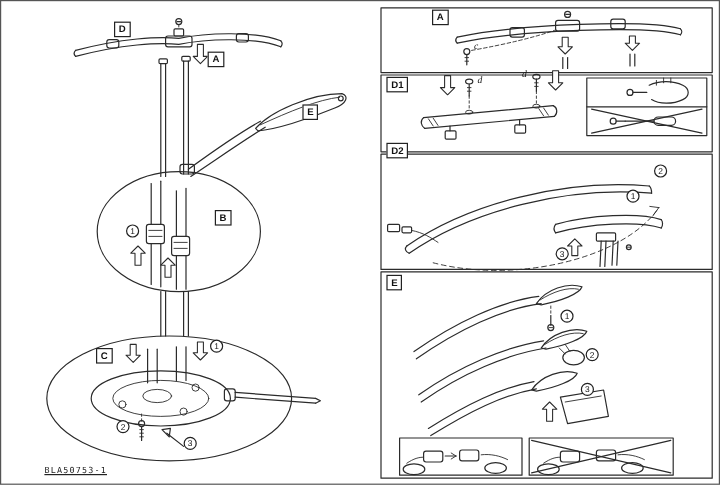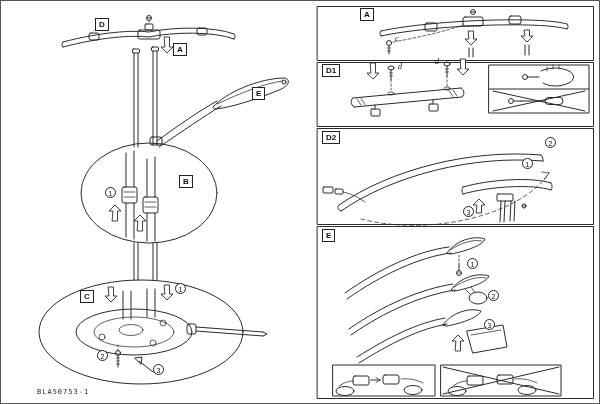--- a/index.html
+++ b/index.html
@@ -21,21 +21,21 @@
   .num {
     position:absolute; width:11px; height:11px;
     border:1px solid #222; border-radius:50%; background:#fff;
     font:7px/11px "Liberation Sans", sans-serif; color:#111; text-align:center;
   }
   .letter {
     position:absolute; font:italic 8px/8px "Liberation Serif", serif; color:#111;
   }
   .partnum {
     position:absolute; font:7px/8px "DejaVu Sans Mono", monospace;
-    letter-spacing:1px; color:#222;
+    letter-spacing:1px; color:#222;text-decoration:underline;
   }
 </style>
 </head>
 <body>
 
 <div class="canvas">
 
   <svg width="600" height="404" viewBox="0 0 600 404">
 
     <g>
@@ -272,21 +272,21 @@
     </g>
   </svg>
 
   <span class="tag" style="left:94px;top:17px">D</span>
   <span class="tag" style="left:172px;top:42px">A</span>
   <span class="tag" style="left:251px;top:86px">E</span>
   <span class="tag" style="left:178px;top:174px">B</span>
   <span class="tag" style="left:79px;top:289px">C</span>
   <span class="tag" style="left:359px;top:7px">A</span>
   <span class="tag" style="left:321px;top:63px">D1</span>
-  <span class="tag" style="left:321px;top:130px">D2</span>
+  <span class="tag" style="left:321px;top:118px">D2</span>
   <span class="tag" style="left:321px;top:228px">E</span>
 
   <span class="num" style="left:104px;top:186px">1</span>
   <span class="num" style="left:174px;top:282px">1</span>
   <span class="num" style="left:96px;top:349px">2</span>
   <span class="num" style="left:152px;top:363px">3</span>
   <span class="num" style="left:521px;top:157px">1</span>
   <span class="num" style="left:544px;top:136px">2</span>
   <span class="num" style="left:462px;top:205px">3</span>
   <span class="num" style="left:466px;top:257px">1</span>

